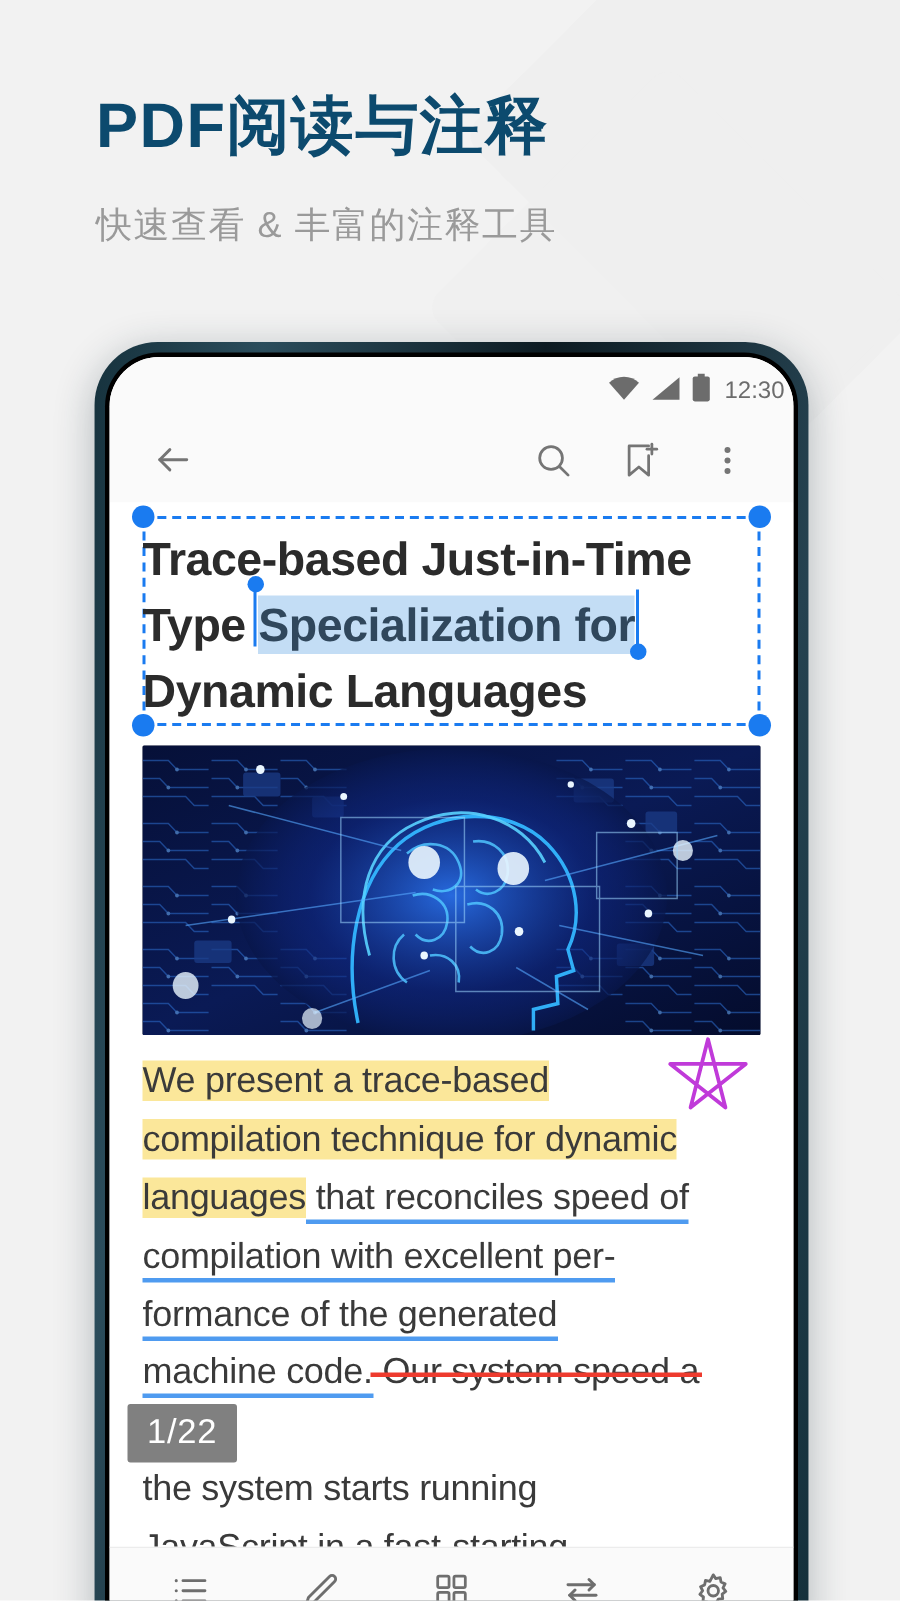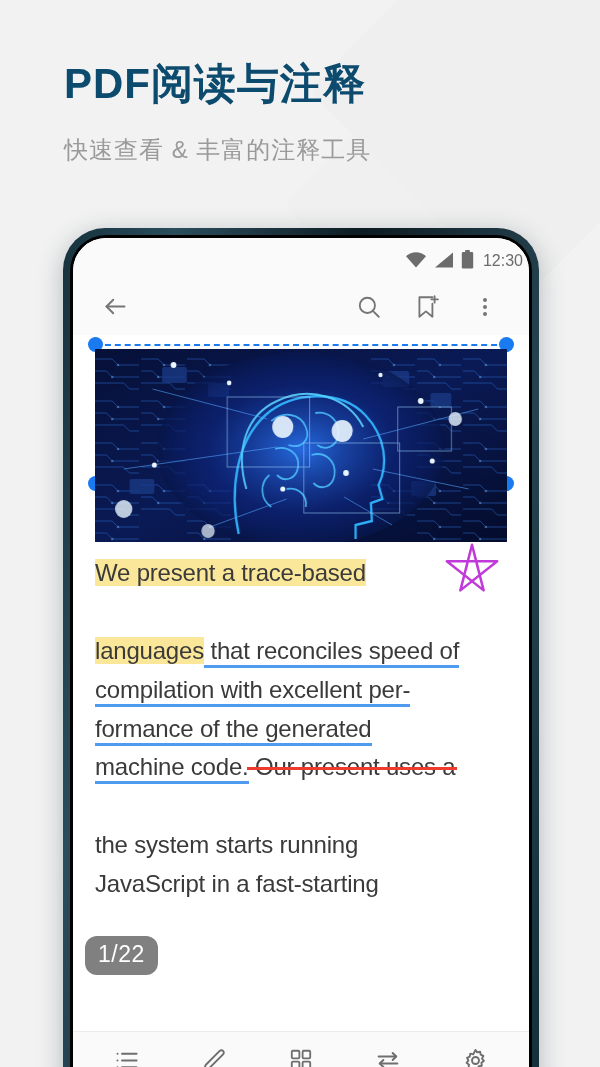--- a/index.html
+++ b/index.html
@@ -245,21 +245,21 @@
 
   
   .page-badge {
     position: absolute;
     left: 12px;
     bottom: 56px;
     background: rgba(85,85,85,.75);
     color: #ffffff;
     font-size: 23px;
     padding: 5px 13px 7px 13px;
-    border-radius: 12px;
+    border-radius: 2px;
     letter-spacing: .5px;
   }
 
   
   .bottombar {
     height: 57px;
     background: #fafafa;
     border-top: 1px solid #ececec;
     display: flex;
     align-items: center;
@@ -342,20 +342,29 @@
 
     <div class="page">
 
       <div class="sel-box">
         <span class="handle tl"></span>
         <span class="handle tr"></span>
         <span class="handle bl"></span>
         <span class="handle br"></span>
       </div>
 
+      <div class="doc-title">
+        <span>Trace-based Just-in-Time</span><br>
+        <span>Type </span><span class="sel-text"><span class="caret-start">
+                <span class="caret-knob"></span>
+              </span><span>Specialization for</span><span class="caret-end">
+                <span class="caret-knob"></span>
+              </span></span><br>
+        <span>Dynamic Languages</span>
+      </div>
 
       <div class="doc-figure">
         <svg viewBox="0 0 430 193" preserveAspectRatio="none">
           <defs>
             <radialGradient id="glow" cx="50%" cy="50%" r="60%">
               <stop offset="0%" stop-color="#2e7dff" stop-opacity=".95"></stop>
               <stop offset="55%" stop-color="#102a8a" stop-opacity=".6"></stop>
               <stop offset="100%" stop-color="#030a24" stop-opacity="1"></stop>
             </radialGradient>
             <linearGradient id="bgg" x1="0" y1="0" x2="1" y2="1">
@@ -457,25 +466,25 @@
           </g>
         </svg>
       </div>
 
       <div class="doc-body">
         <svg class="ink-star" viewBox="0 0 64 64" fill="none" stroke="#c03ad9" stroke-width="2.6" stroke-linejoin="round" stroke-linecap="round">
           <path d="M32 5 L44 52 L6 22 L58 22 L20 52 Z"></path>
         </svg>
 
         <span class="hl">We present a trace-based</span><br>
-        <br>
+        <span class="hl">compilation technique for dynamic</span><br>
         <span class="hl">languages</span><span class="ul-blue"> that reconciles speed of</span><br>
         <span class="ul-blue">compilation with excellent per-</span><br>
         <span class="ul-blue">formance of the generated</span><br>
-        <span class="ul-blue">machine code.</span><span class="strike-red"> Our present uses a</span><br>
+        <span class="ul-blue">machine code.</span><span class="strike-red"> Our system speed a</span><br>
         <br>
         <span>the system starts running</span><br>
         <span>JavaScript in a fast-starting</span>
       </div>
 
       <div class="page-badge">1/22</div>
     </div>
 
     <div class="bottombar">
       <div class="bb-btn">

